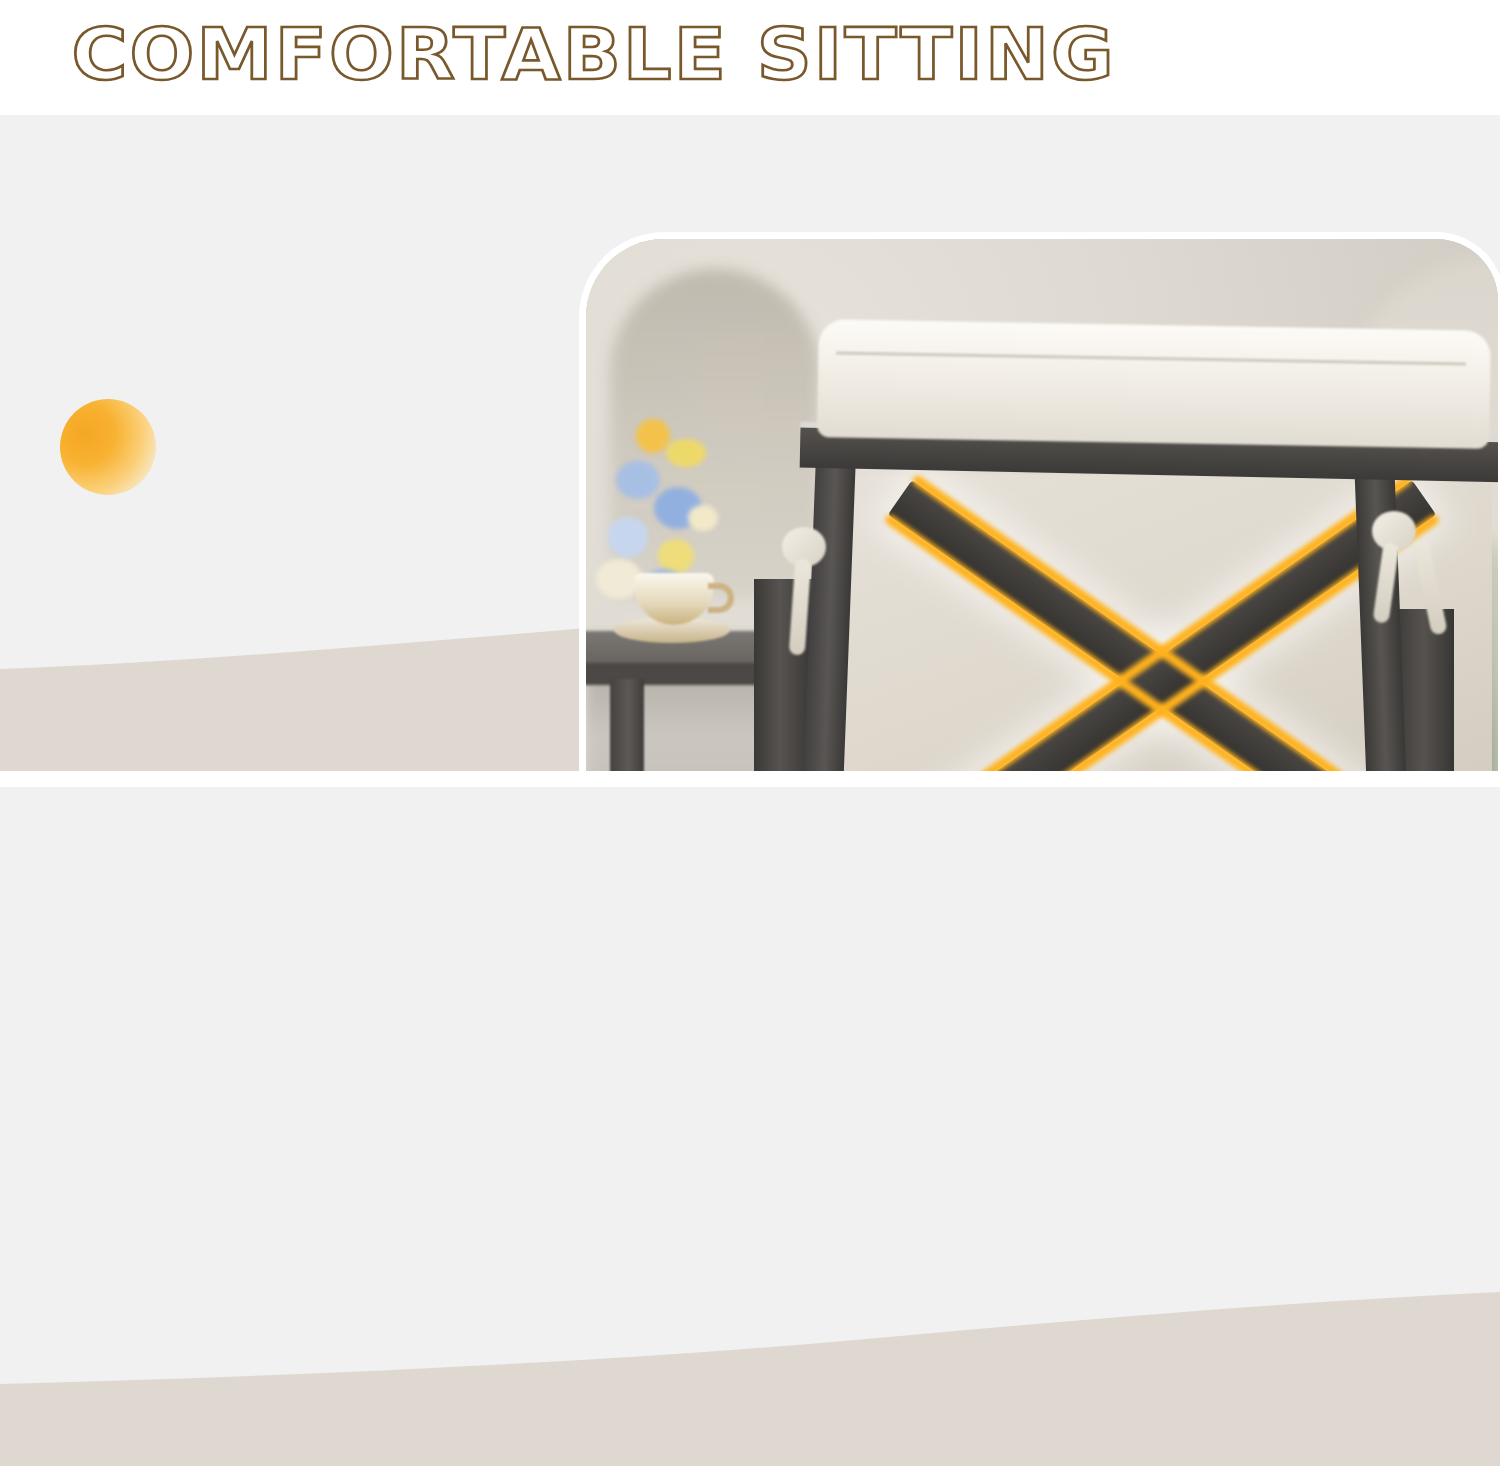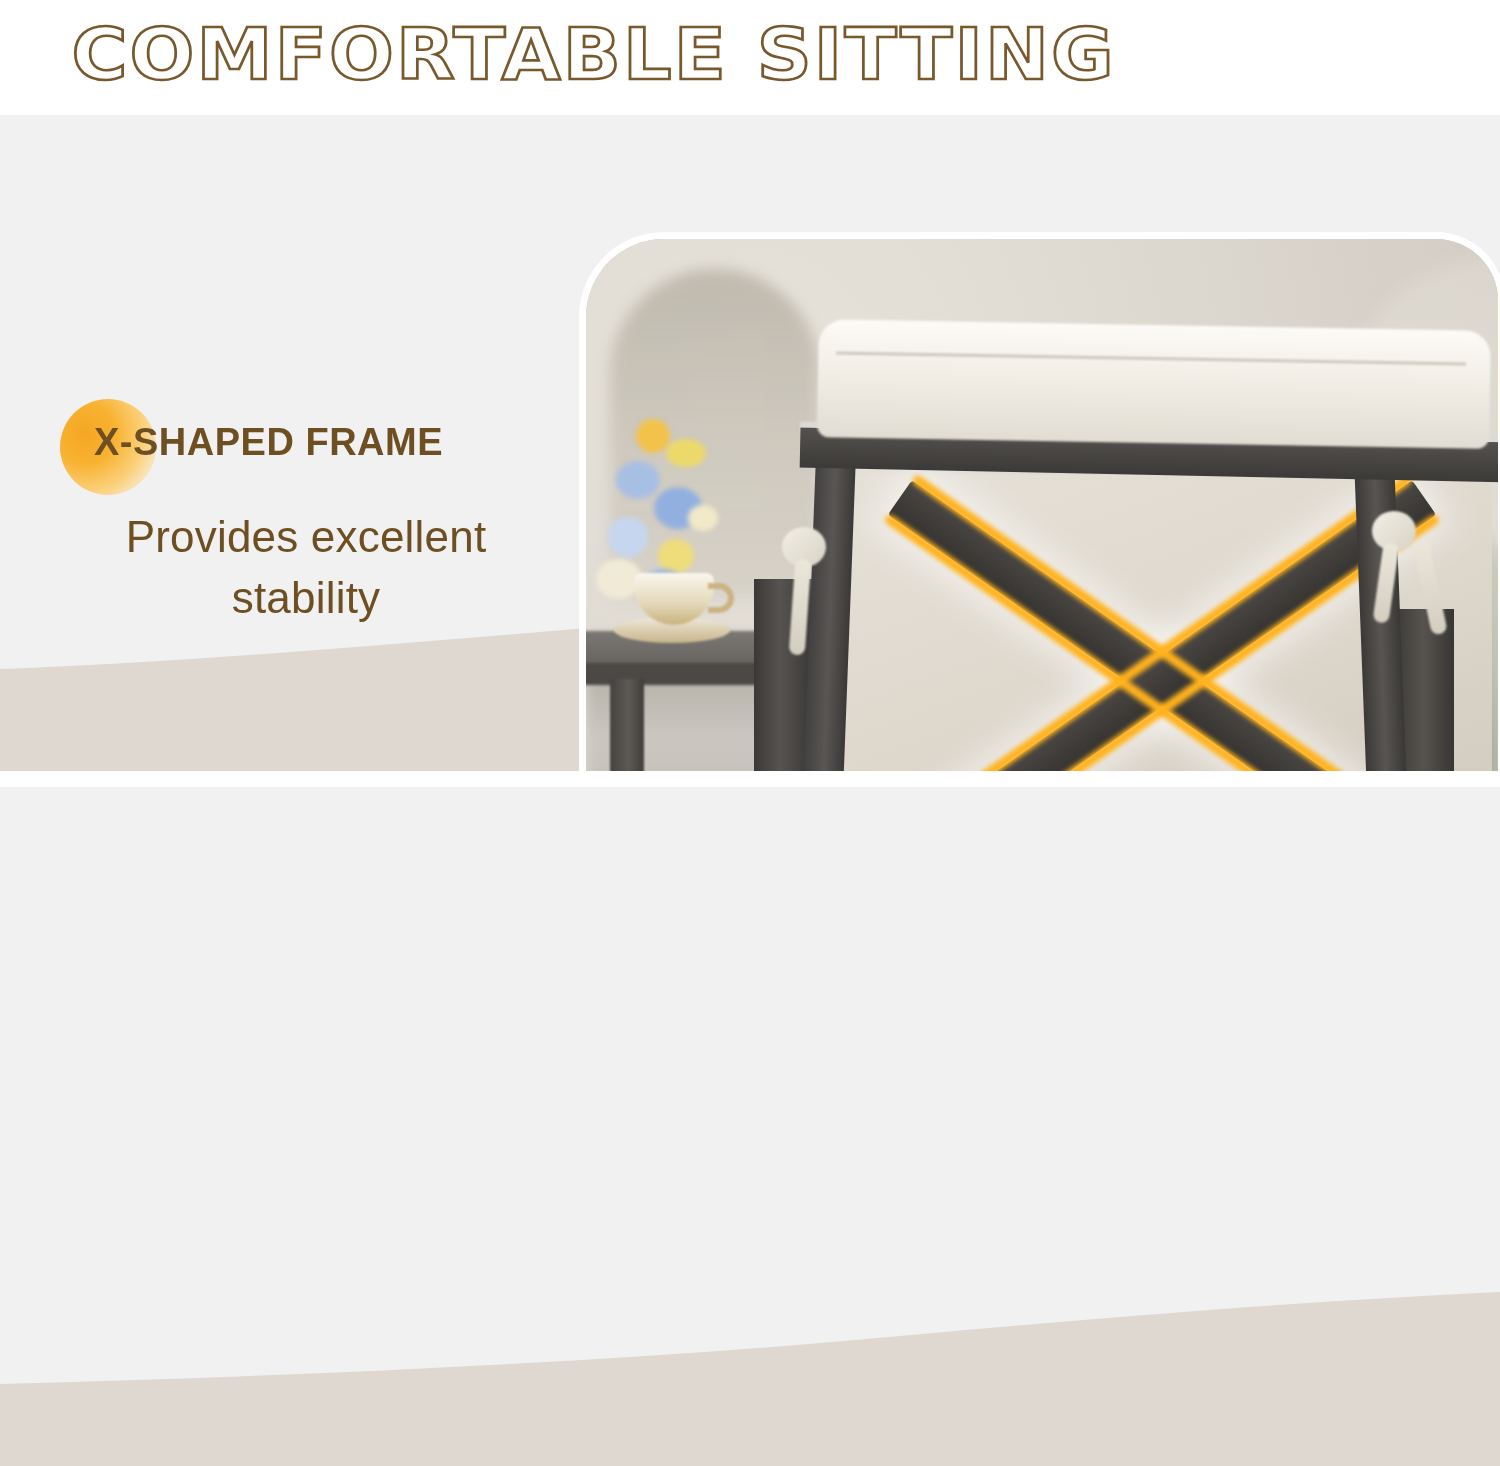--- a/index.html
+++ b/index.html
@@ -280,23 +280,21 @@
       <div class="tie tie-knot" style="left:196px; top:288px;"></div>
       <div class="tie tie-tail" style="left:206px; top:320px; transform:rotate(4deg);"></div>
       <div class="tie tie-knot" style="right:82px; top:272px;"></div>
       <div class="tie tie-tail" style="right:60px; top:300px; transform:rotate(-12deg);"></div>
       <div class="tie tie-tail" style="right:104px; top:304px; transform:rotate(8deg); height:80px;"></div>
     </div>
 
     <div class="feature feature-left">
       <div class="feat-head-row">
         <div class="dot dot-left"></div>
-        <div class="feat-title feat-title-left">X-SHAPED FRAME</div>
       </div>
-      <div class="feat-body feat-body-left">Provides excellent stability</div>
     </div>
   </div>
 
   <div class="panel panel-bottom">
 
     <div class="wave wave-bottom">
       <svg viewBox="0 0 1500 200" preserveAspectRatio="none">
         <path d="M0 118 C 300 110, 620 96, 900 70 C 1140 48, 1330 34, 1500 26 L1500 200 L0 200 Z" fill="#dfd8d1"></path>
       </svg>
     </div>

